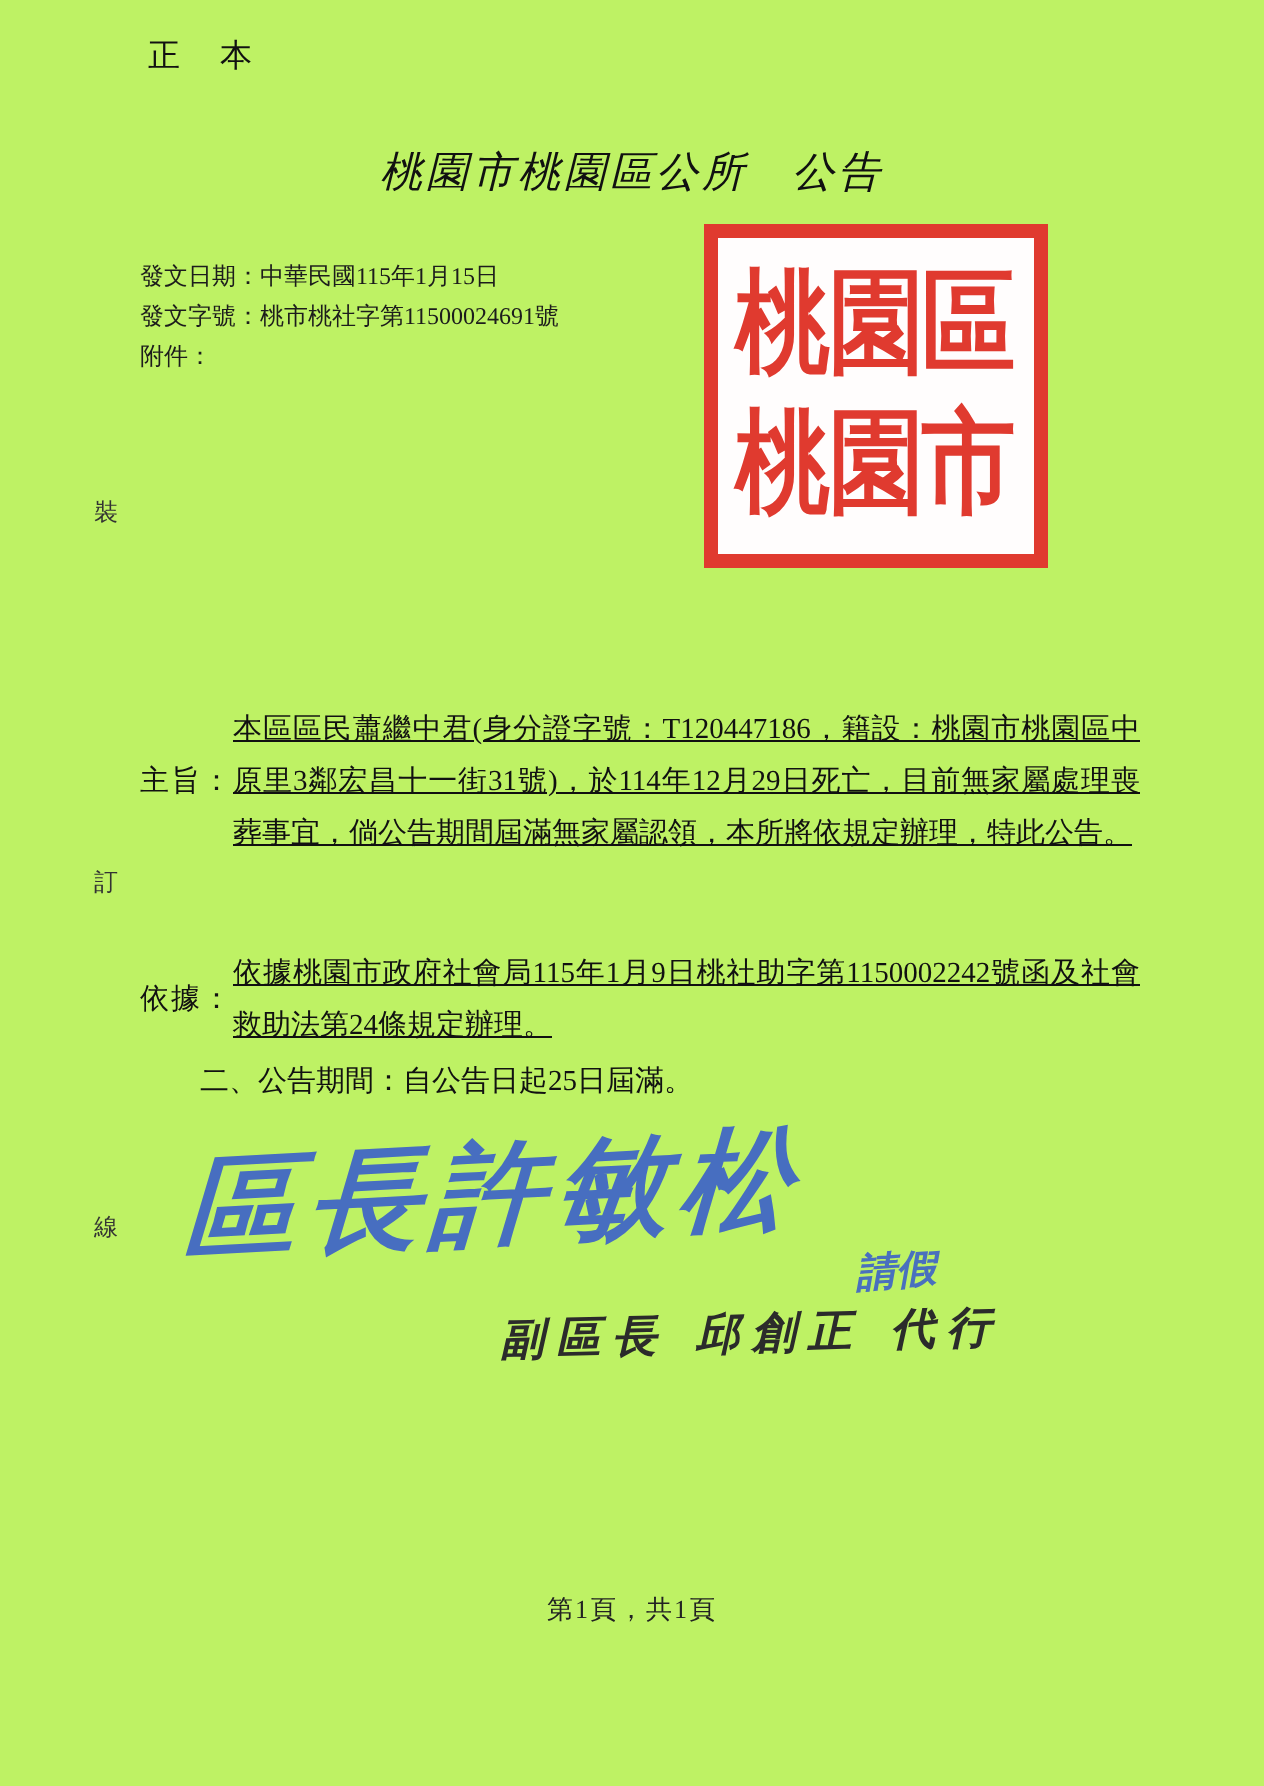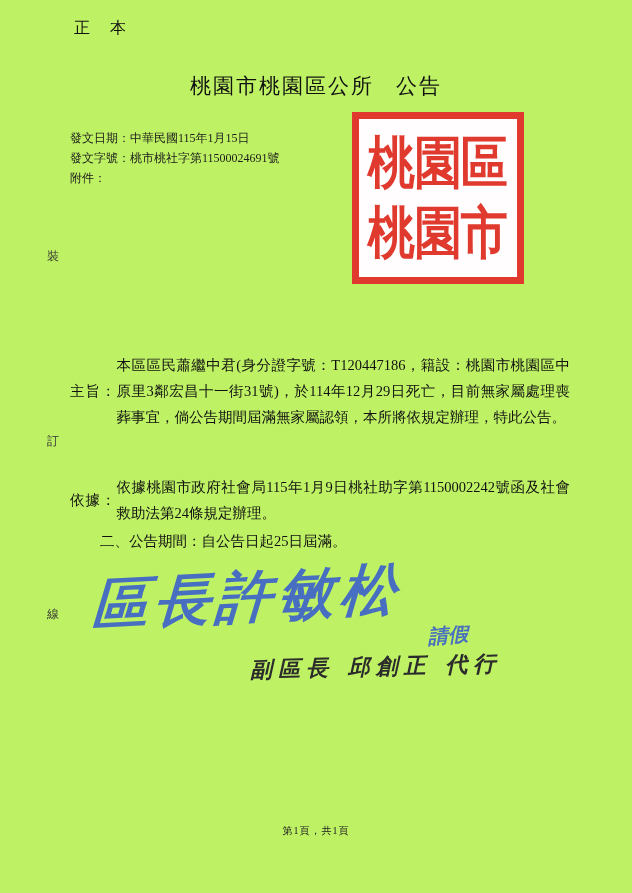--- a/index.html
+++ b/index.html
@@ -48,20 +48,21 @@
   .doc-title {
     position: absolute;
     left: 0;
     right: 0;
     top: 72px;
     text-align: center;
     font-size: 21px;
     letter-spacing: 2px;
     color: #111;
     font-family: "Liberation Serif", "DejaVu Serif", serif;
+    font-style: italic;
   }
   .doc-title .gap { display: inline-block; width: 22px; }
 
   
   .meta {
     position: absolute;
     left: 70px;
     top: 112px;
     font-size: 12px;
     line-height: 20px;
@@ -130,20 +131,21 @@
     margin-top: 44px;
   }
   .sec-label {
     flex: 0 0 auto;
     letter-spacing: 1px;
     white-space: nowrap;
   }
   .sec-body {
     flex: 1 1 auto;
     text-align: justify;
+    text-decoration: underline;
   }
   .sec-heading {
     letter-spacing: 1px;
     margin-top: 2px;
   }
   .numlist {
     margin: 0;
     padding: 0 0 0 30px;
     list-style: none;
   }
@@ -197,23 +199,23 @@
     font-weight: 700;
     letter-spacing: 6px;
     transform: rotate(-1.5deg);
   }
 
   
   .footer {
     position: absolute;
     left: 0;
     right: 0;
-    top: 824px;
+    top: 796px;
     text-align: center;
-    font-size: 10px;
+    font-size: 13px;
     color: #222;
     letter-spacing: 1px;
   }
 </style>
 </head>
 <body>
 
 <div class="page">
 
   <div class="copy-label">正 本</div>

